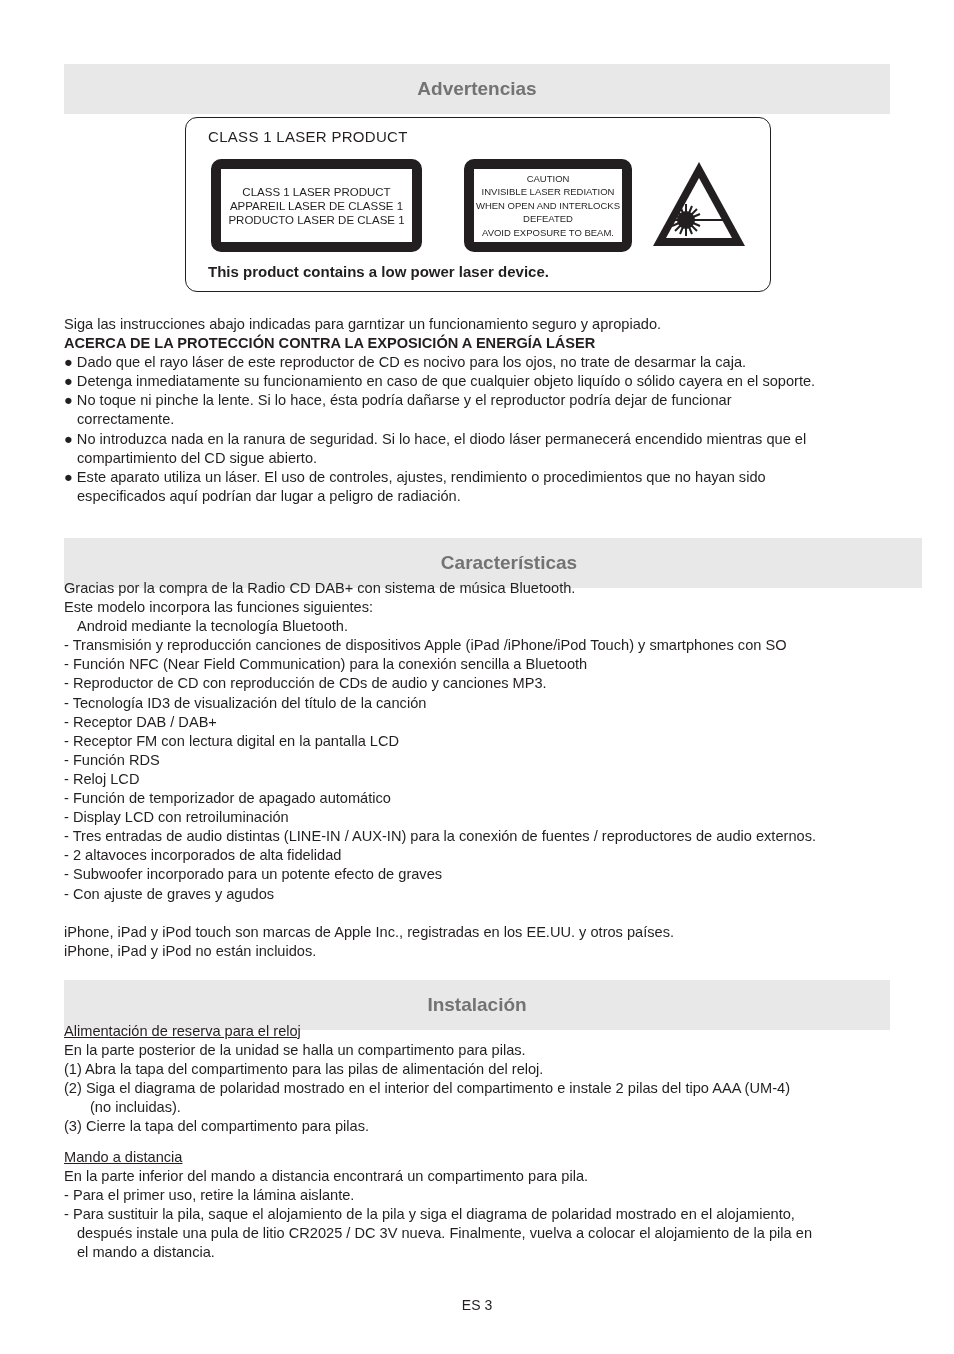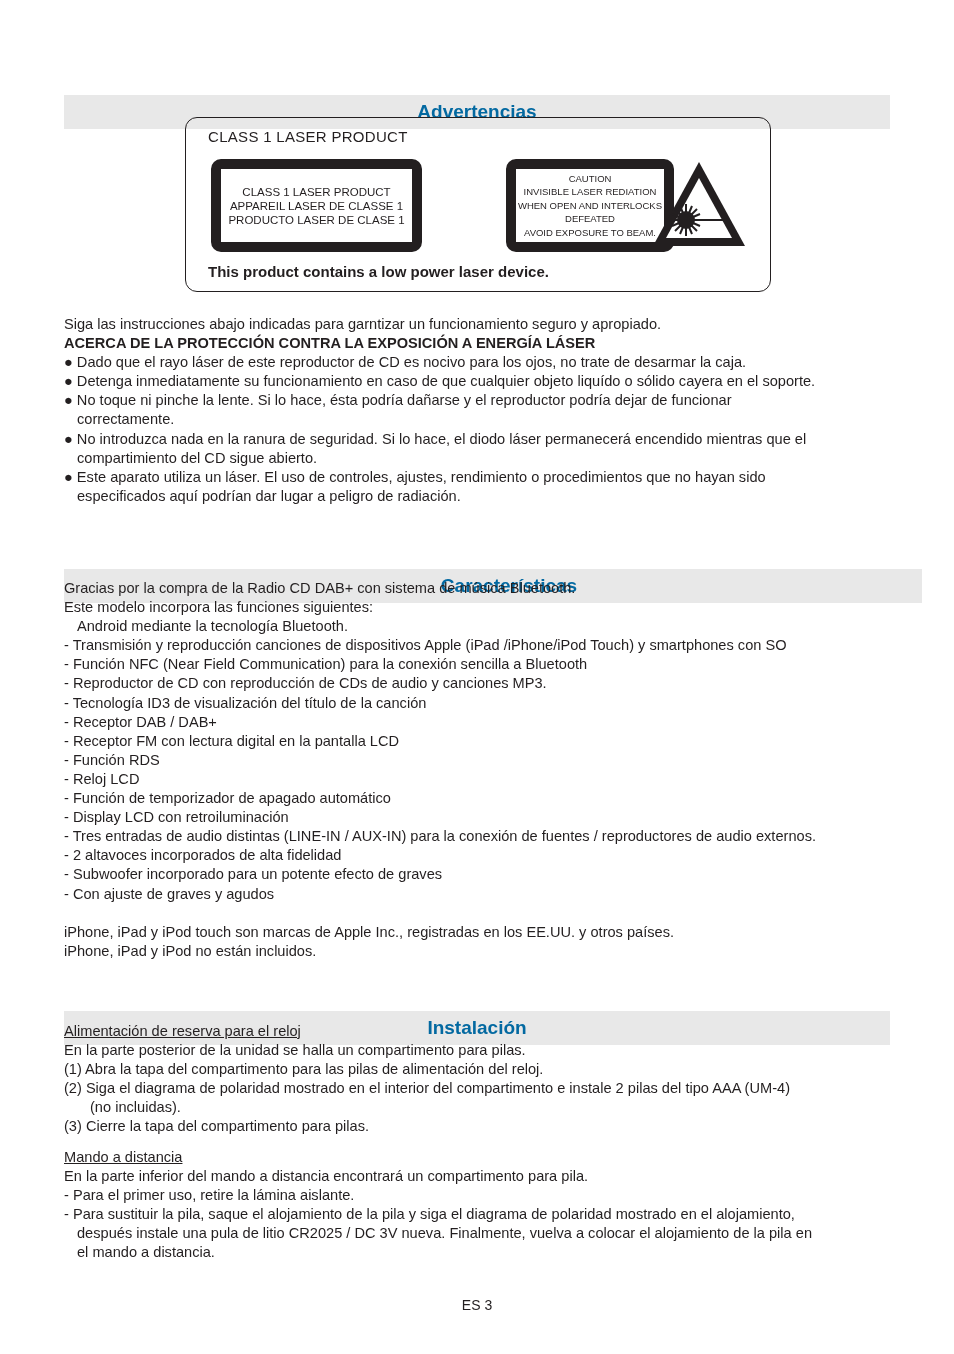--- a/index.html
+++ b/index.html
@@ -1,23 +1,23 @@
 <!DOCTYPE html>
 <html><head>
   <meta charset="utf-8">
   <style>
     html, body { margin: 0; padding: 0; }
     body {
       width: 954px; height: 1354px; background: #ffffff; position: relative;
       font-family: "Liberation Sans", sans-serif; color: #231f20;
     }
     .section-header {
-      position: absolute; left: 64px; width: 826px; height: 34px;
+      position: absolute; left: 64px; width: 826px; height: 50px;
       background: #e8e8e8; display: flex; align-items: center; justify-content: center;
-      font-weight: bold; font-size: 19px; color: #0369a1; margin-top: 31px;
+      font-weight: bold; font-size: 19px; color: #737373;
     }
     .text-block { position: absolute; left: 64px; width: 830px; font-size: 14.6px; line-height: 19.1px; }
     .line { white-space: nowrap; }
     .bold { font-weight: bold; }
     .indent { padding-left: 13px; }
     .num-indent { padding-left: 26px; }
     .underline { text-decoration: underline; }
     .spacer { height: 19px; }
 
     
@@ -29,21 +29,21 @@
     .laser-box1 {
       position: absolute; left: 25px; top: 41px; width: 211px; height: 93px;
       border: 10px solid #231f20; border-radius: 10px; box-sizing: border-box;
       display: flex; flex-direction: column; align-items: center; justify-content: center;
       font-size: 11.5px; line-height: 14px; text-align: center;
     }
     .laser-box2 {
       position: absolute; left: 278px; top: 41px; width: 168px; height: 93px;
       border: 10px solid #231f20; border-radius: 10px; box-sizing: border-box;
       display: flex; flex-direction: column; align-items: center; justify-content: center;
-      font-size: 9.5px; line-height: 13.5px; text-align: center; margin-left: 42px;
+      font-size: 9.5px; line-height: 13.5px; text-align: center;
     }
     .laser-symbol { position: absolute; left: 464px; top: 40px; width: 98px; height: 92px; }
     .laser-footer { position: absolute; left: 22px; top: 145px; font-size: 15px; font-weight: bold; }
 
     .page-number { position: absolute; left: 0; width: 954px; top: 1297px; text-align: center; font-size: 14px; }
   </style>
 </head>
 <body>
 
 <div class="section-header" style="top:64px;">

